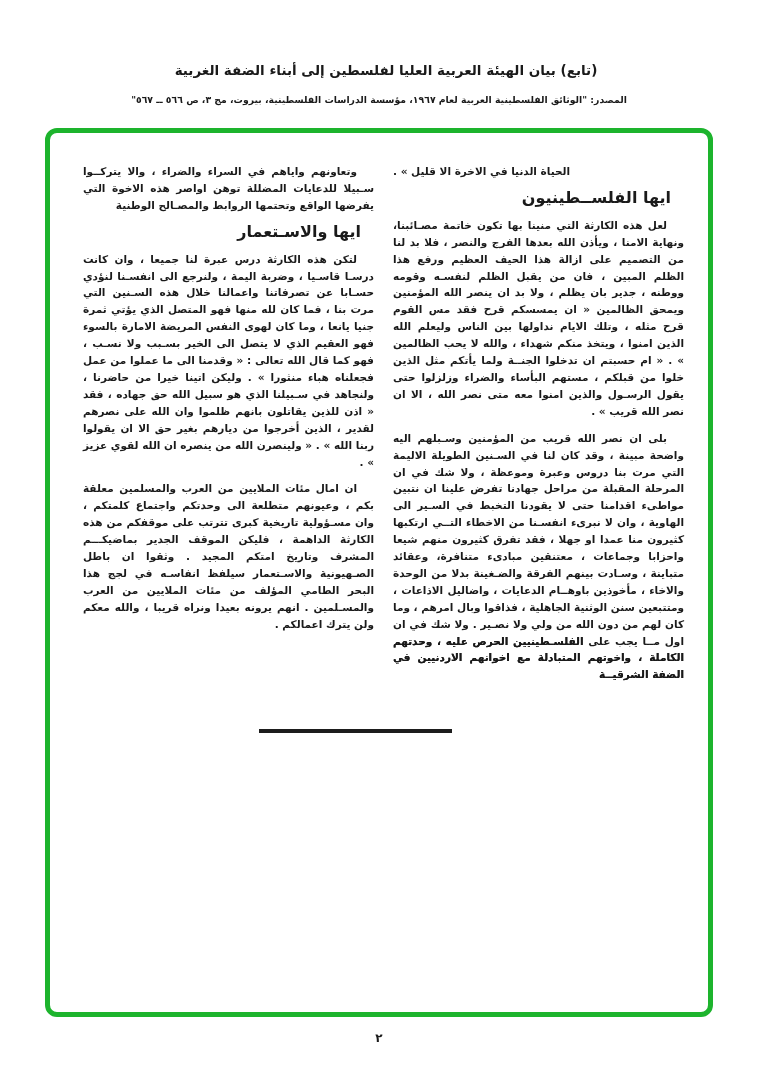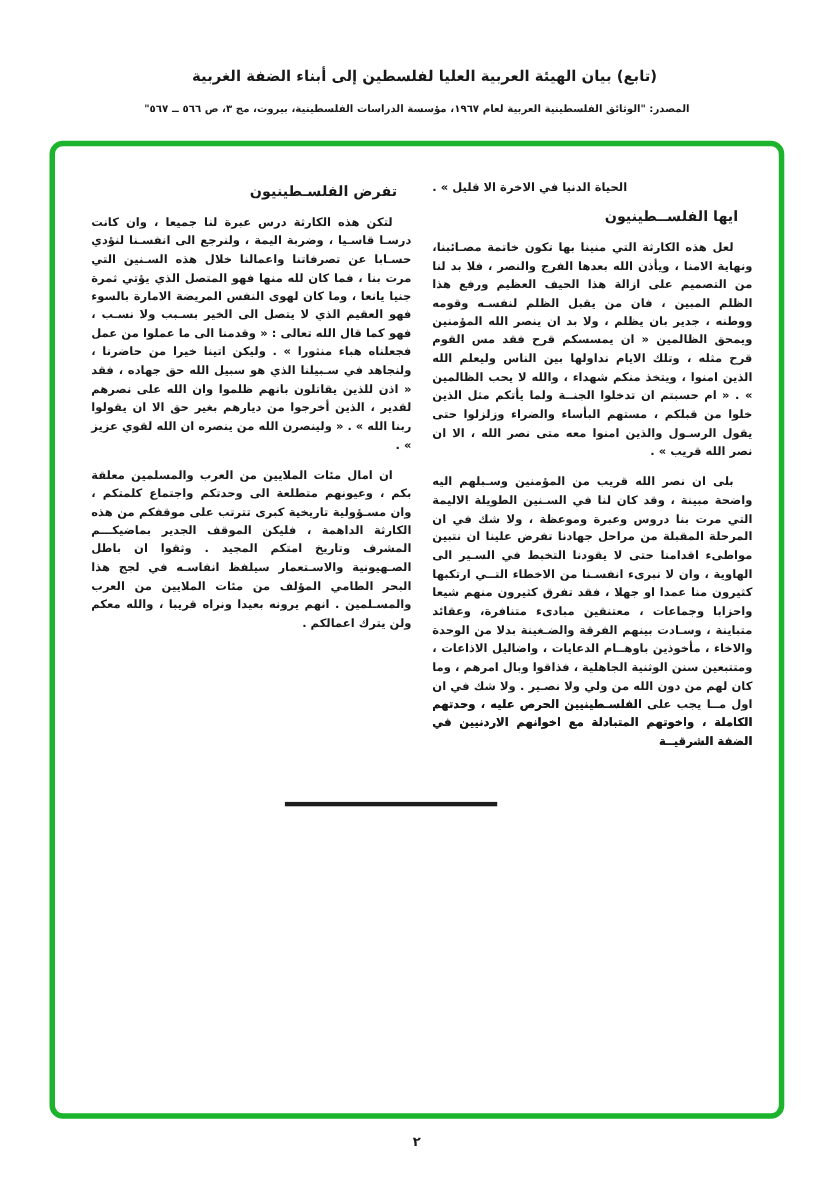--- a/index.html
+++ b/index.html
@@ -48,21 +48,21 @@
     font-weight:700;
     text-align:justify;
     text-indent:17px;
     margin:0 0 10px 0;
     color:var(--ink);
   }
   .col p.opening{text-indent:0;text-align:left;}
   .col p.heading{
     text-indent:0;text-align:right;
     padding-right:13px;
-    font-size:13px;
+    font-size:16px;
     margin:4px 0 10px 0;
   }
   .bold-run{
     font-weight:900;
     text-shadow:0 0 0.6px var(--ink);
   }
   .divider{
     position:absolute;left:259px;top:729px;
     width:193px;height:4px;
     background:var(--divider);
@@ -86,21 +86,22 @@
     <div class="cols">
 
       <div class="col">
         <p class="opening">الحياة الدنيا في الاخرة الا قليل » .</p>
         <p class="heading">ايها الفلســطينيون</p>
         <p>لعل هذه الكارثة التي منينا بها تكون خاتمة مصـائبنا، ونهاية الامنا ، ويأذن الله بعدها الفرج والنصر ، فلا بد لنا من التصميم على ازالة هذا الحيف العظيم ورفع هذا الظلم المبين ، فان من يقبل الظلم لنفسـه وقومه ووطنه ، جدير بان يظلم ، ولا بد ان ينصر الله المؤمنين ويمحق الظالمين « ان يمسسكم قرح فقد مس القوم قرح مثله ، وتلك الايام نداولها بين الناس وليعلم الله الذين امنوا ، ويتخذ منكم شهداء ، والله لا يحب الظالمين » . « ام حسبتم ان تدخلوا الجنــة ولما يأتكم مثل الذين خلوا من قبلكم ، مستهم البأساء والضراء وزلزلوا حتى يقول الرسـول والذين امنوا معه متى نصر الله ، الا ان نصر الله قريب » .</p>
         <p><span>بلى ان نصر الله قريب من المؤمنين وسـبلهم اليه واضحة مبينة ، وقد كان لنا في السـنين الطويلة الاليمة التي مرت بنا دروس وعبرة وموعظة ، ولا شك في ان المرحلة المقبلة من مراحل جهادنا تفرض علينا ان نتبين مواطىء اقدامنا حتى لا يقودنا التخبط في السـير الى الهاوية ، وان لا نبرىء انفسـنا من الاخطاء التــي ارتكبها كثيرون منا عمدا او جهلا ، فقد تفرق كثيرون منهم شيعا واحزابا وجماعات ، معتنقين مبادىء متنافرة، وعقائد متباينة ، وسـادت بينهم الفرقة والضـغينة بدلا من الوحدة والاخاء ، مأخوذين باوهــام الدعايات ، واضاليل الاذاعات ، ومتتبعين سنن الوثنية الجاهلية ، فذاقوا وبال امرهم ، وما كان لهم من دون الله من ولي ولا نصـير . ولا شك في ان اول مــا يجب على</span><span class="bold-run"> الفلسـطينيين الحرص عليه ، وحدتهم الكاملة ، واخوتهم المتبادلة مع اخوانهم الاردنيين في الضفة الشرقيــة</span></p>
       </div>
 
       <div class="col">
-        <p class="heading">تفرض الفلسـطينيون</p>
+        <p>وتعاونهم واياهم في السراء والضراء ، والا يتركــوا سـبيلا للدعايات المضللة توهن اواصر هذه الاخوة التي يفرضها الواقع وتحتمها الروابط والمصـالح الوطنية</p>
+        <p class="heading">ايها والاسـتعمار</p>
         <p>لتكن هذه الكارثة درس عبرة لنا جميعا ، وان كانت درسـا قاسـيا ، وضربة اليمة ، ولنرجع الى انفسـنا لنؤدي حسـابا عن تصرفاتنا واعمالنا خلال هذه السـنين التي مرت بنا ، فما كان لله منها فهو المتصل الذي يؤتي ثمرة جنيا يانعا ، وما كان لهوى النفس المريضة الامارة بالسوء فهو العقيم الذي لا يتصل الى الخير بسـبب ولا نسـب ، فهو كما قال الله تعالى : « وقدمنا الى ما عملوا من عمل فجعلناه هباء منثورا » . وليكن اتينا خيرا من حاضرنا ، ولنجاهد في سـبيلنا الذي هو سبيل الله حق جهاده ، فقد « اذن للذين يقاتلون بانهم ظلموا وان الله على نصرهم لقدير ، الذين أخرجوا من ديارهم بغير حق الا ان يقولوا ربنا الله » . « ولينصرن الله من ينصره ان الله لقوي عزيز » .</p>
         <p>ان امال مئات الملايين من العرب والمسلمين معلقة بكم ، وعيونهم متطلعة الى وحدتكم واجتماع كلمتكم ، وان مسـؤولية تاريخية كبرى تترتب على موقفكم من هذه الكارثة الداهمة ، فليكن الموقف الجدير بماضيكـــم المشرف وتاريخ امتكم المجيد . وثقوا ان باطل الصـهيونية والاسـتعمار سيلفظ انفاسـه في لجج هذا البحر الطامي المؤلف من مئات الملايين من العرب والمسـلمين . انهم يرونه بعيدا ونراه قريبا ، والله معكم ولن يترك اعمالكم .</p>
       </div>
 
     </div>
   </div>
 
   <div class="divider"></div>
 
   <div class="page-number">٢</div>

